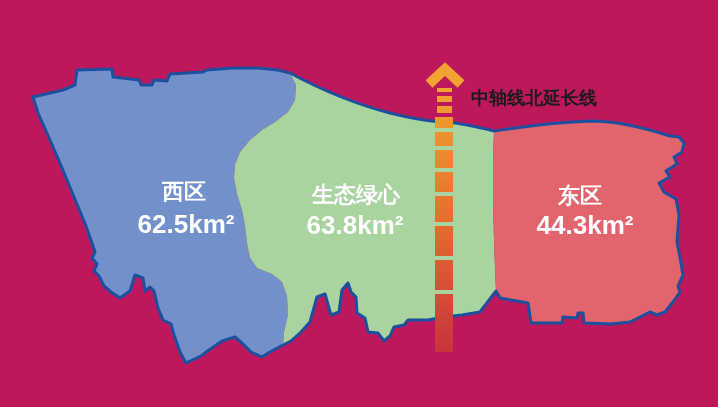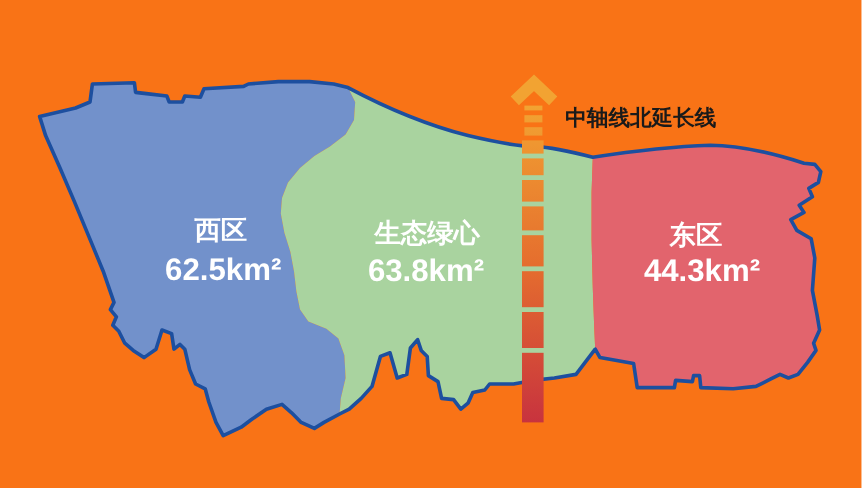--- a/index.html
+++ b/index.html
@@ -5,21 +5,21 @@
   html, body {
     margin: 0;
     padding: 0;
     background: #ffffff;
     font-family: "Liberation Sans", sans-serif;
   }
   .stage {
     position: relative;
     width: 718px;
     height: 407px;
-    background: #f97316;
+    background: #be185d;
     overflow: hidden;
   }
   svg { display: block; }
   text {
     font-family: "Liberation Sans", "DejaVu Sans", sans-serif;
     font-weight: bold;
   }
   .region-name {
     font-size: 22px;
     text-anchor: middle;

